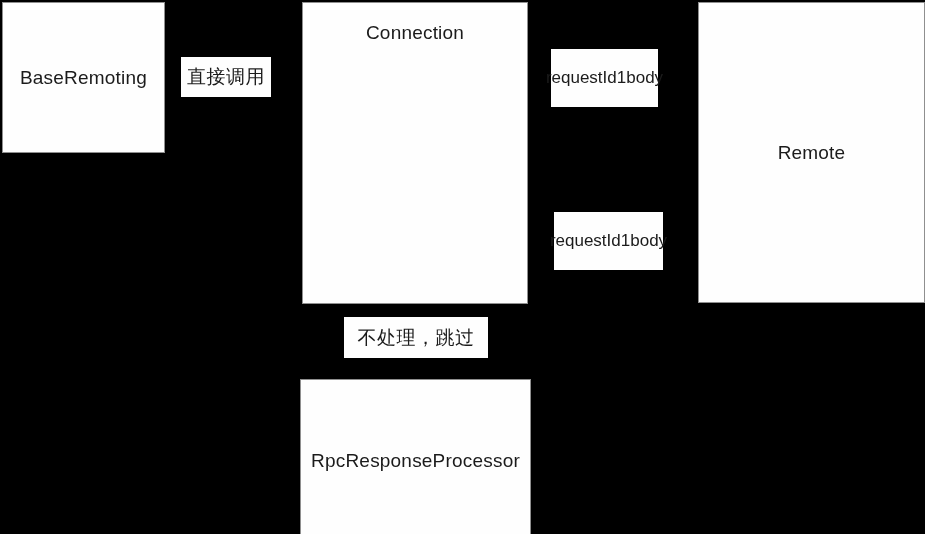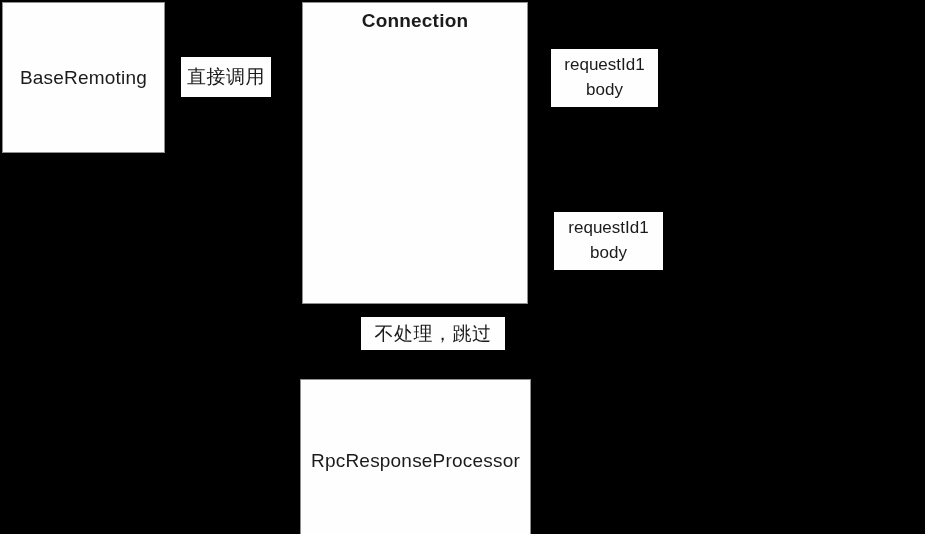--- a/index.html
+++ b/index.html
@@ -24,55 +24,53 @@
     display: flex;
     align-items: center;
     justify-content: center;
     text-align: center;
     font-size: 19px;
     line-height: 1.25;
     letter-spacing: 0.2px;
   }
   .node.top-title {
     align-items: flex-start;
-    padding-top: 6px;
-    font-weight: bold;
+    padding-top: 18px;
   }
   .edge-label {
     position: absolute;
     background: #fefefe;
     box-sizing: border-box;
     display: flex;
     align-items: center;
     justify-content: center;
     text-align: right;
     font-size: 19px;
     letter-spacing: 0.5px;
   }
   .msg-box {
     position: absolute;
     background: #fefefe;
     box-sizing: border-box;
     display: flex;
-    flex-direction: column;
     align-items: center;
     justify-content: center;
     text-align: center;
     font-size: 17px;
     line-height: 1.45;
   }
 
   
   #base-remoting   { left: 2px;   top: 2px;   width: 163px; height: 151px; }
   #lbl-direct-call { left: 181px; top: 57px;  width: 90px;  height: 40px;  }
   #connection      { left: 302px; top: 2px;   width: 226px; height: 302px; }
   #requestid-1     { left: 551px; top: 49px;  width: 107px; height: 58px;  }
   #requestid-2     { left: 554px; top: 212px; width: 109px; height: 58px;  }
   #remote          { left: 698px; top: 2px;   width: 227px; height: 301px; }
-  #lbl-skip        { left: 344px; top: 317px; width: 144px; height: 33px; margin-left: 17px;  }
+  #lbl-skip        { left: 344px; top: 317px; width: 144px; height: 41px;  }
   #rpc-processor   { left: 300px; top: 379px; width: 231px; height: 163px; }
 </style>
 </head>
 <body>
 
 <div class="canvas">
 
   <div id="base-remoting" class="node">
     <span>BaseRemoting</span>
   </div>
@@ -88,20 +86,23 @@
   <div id="requestid-1" class="msg-box">
     <span>requestId1</span>
     <span>body</span>
   </div>
 
   <div id="requestid-2" class="msg-box">
     <span>requestId1</span>
     <span>body</span>
   </div>
 
+  <div id="remote" class="node">
+    <span>Remote</span>
+  </div>
 
   <div id="lbl-skip" class="edge-label">
     <span>不处理，跳过</span>
   </div>
 
   <div id="rpc-processor" class="node">
     <span>RpcResponseProcessor</span>
   </div>
 
 </div>

